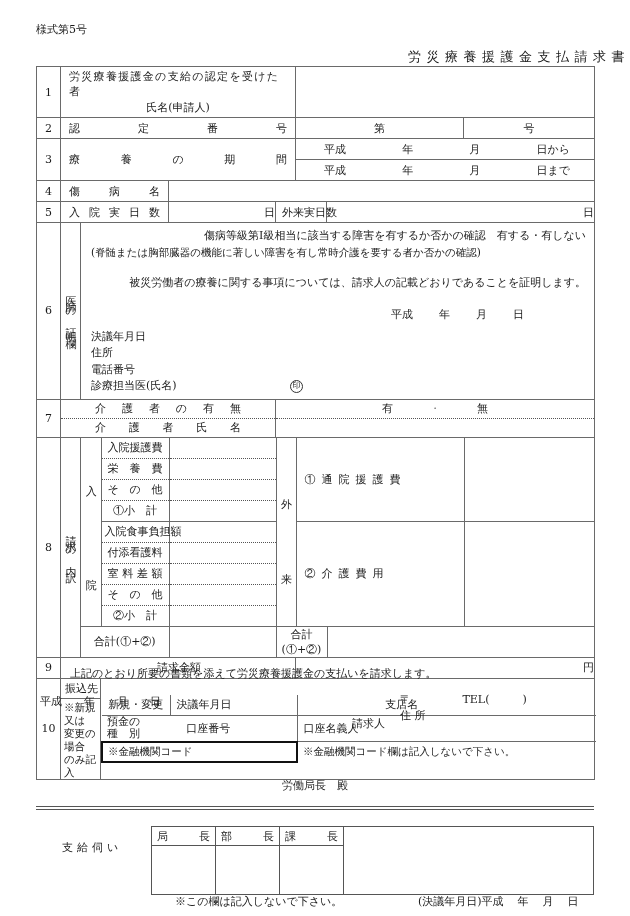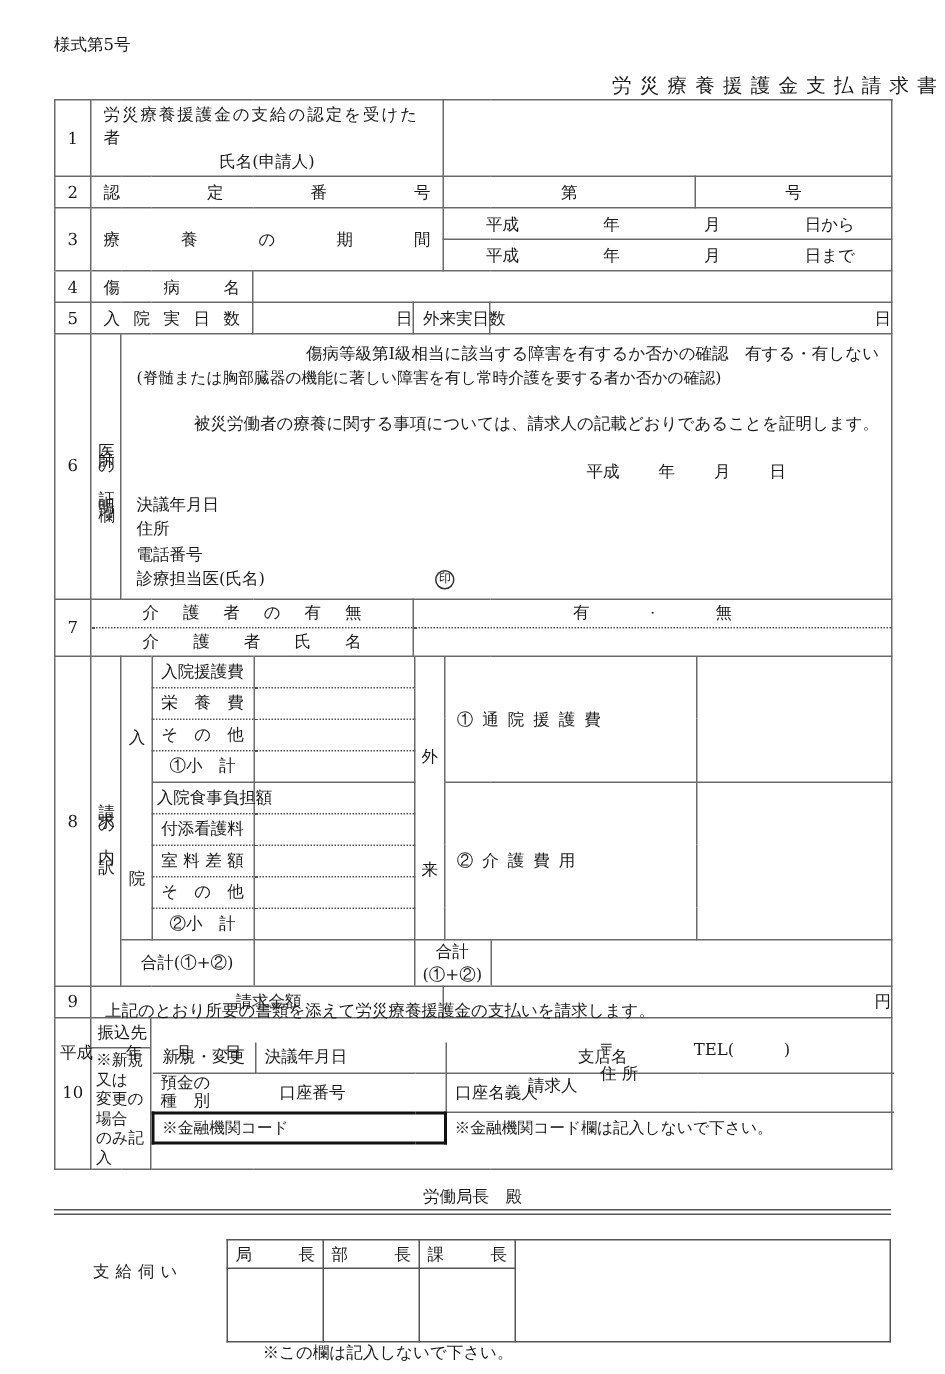--- a/index.html
+++ b/index.html
@@ -95,21 +95,21 @@
   }
   .dateline{
     position:absolute;left:40px;top:694px;font-size:11px;
   }
   .dateline span{margin-right:22px;}
   .addr-block{position:absolute;left:400px;top:692px;font-size:11px;line-height:1.45;}
   .addr-block .tel{margin-left:48px;}
   .claimant{position:absolute;left:352px;top:716px;font-size:11px;}
   .namerow{position:absolute;left:400px;top:746px;font-size:11px;}
   .namerow .sealbox{margin-left:136px;}
-  .bureau{position:absolute;left:0;right:0;top:778px;text-align:center;font-size:11px;margin-top:12px;}
+  .bureau{position:absolute;left:0;right:0;top:778px;text-align:center;font-size:11px;}
   .dblrule{
     position:absolute;left:36px;top:806px;width:558px;
     border-top:1px solid #555;border-bottom:1px solid #555;height:2px;
   }
 
   
   .appr-label{
     position:absolute;left:62px;top:840px;font-size:11px;
     letter-spacing:4px;
   }
@@ -559,14 +559,17 @@
     </tr>
     <tr>
       <td class="body"></td>
       <td class="body"></td>
       <td class="body"></td>
     </tr>
   </tbody>
     </table>
 
   <div class="note-left">※この欄は記入しないで下さい。</div>
+  <div class="note-right">
+    <span>(決議年月日)平成</span><span>年</span><span>月</span><span style="margin-right:0">日</span>
+  </div>
 
 </div>
 
 </body></html>

